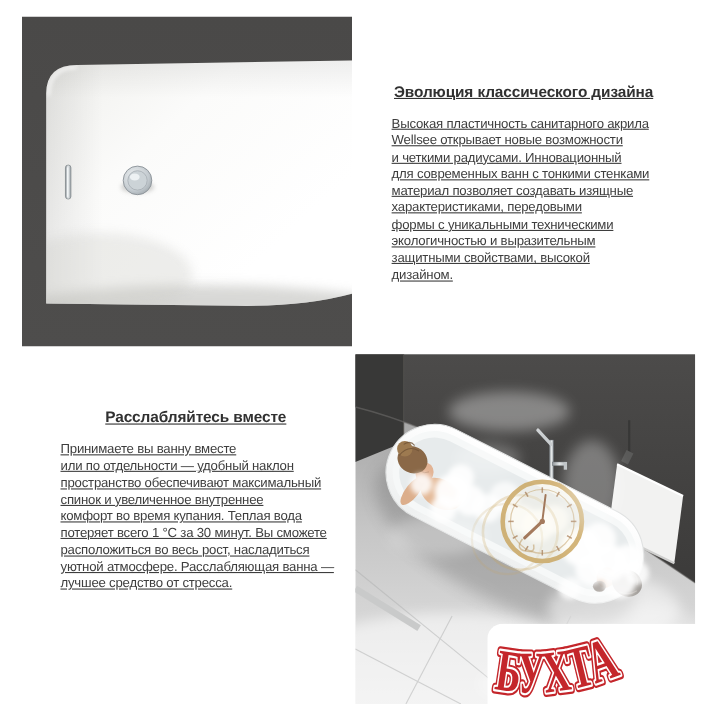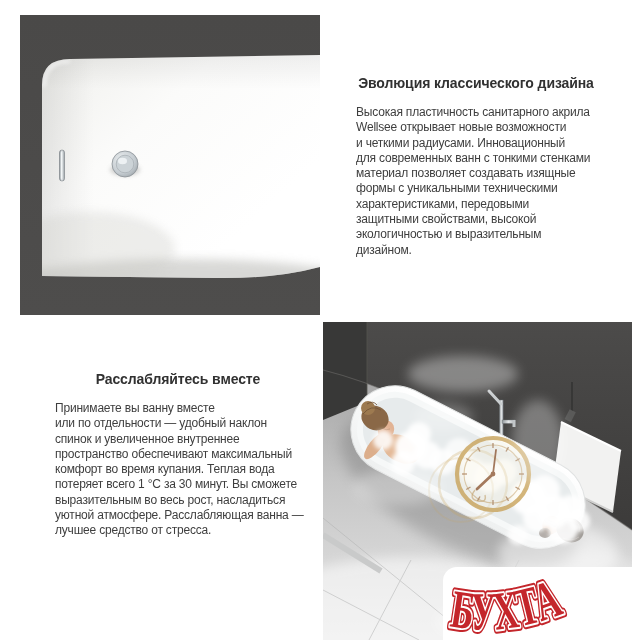--- a/index.html
+++ b/index.html
@@ -1,21 +1,21 @@
 <!DOCTYPE html>
 <html><head>
 <meta charset="utf-8">
 <style>
   html,body{margin:0;padding:0;}
   body{
     width:640px;height:640px;position:relative;overflow:hidden;
     background:#ffffff;
     font-family:"Liberation Sans", sans-serif;
   }
-  .abs{position:absolute;}
+  .abs{position:absolute;text-decoration:underline;}
   .heading{
     font-size:14px;font-weight:bold;color:#313131;
     letter-spacing:-0.1px;text-align:center;white-space:nowrap;
   }
   .bodytext{
     font-size:12px;line-height:15.3px;color:#3e3e3e;letter-spacing:-0.2px;
   }
   .bodytext .line{white-space:nowrap;}
   #photo-top-left{left:20px;top:15px;width:300px;height:300px;}
   #tr-heading{left:336px;top:75px;width:280px;}
@@ -101,37 +101,37 @@
 </div>
 
 <div class="abs heading" id="tr-heading">Эволюция классического дизайна</div>
 
 <div class="abs bodytext" id="tr-body">
   <div class="line">Высокая пластичность санитарного акрила</div>
   <div class="line">Wellsee открывает новые возможности</div>
   <div class="line">и четкими радиусами. Инновационный</div>
   <div class="line">для современных ванн с тонкими стенками</div>
   <div class="line">материал позволяет создавать изящные</div>
+  <div class="line">характеристиками, передовыми</div>
   <div class="line">формы с уникальными техническими</div>
-  <div class="line">характеристиками, передовыми</div>
+  <div class="line">экологичностью и выразительным</div>
   <div class="line">защитными свойствами, высокой</div>
-  <div class="line">экологичностью и выразительным</div>
   <div class="line">дизайном.</div>
 </div>
 
 <div class="abs heading" id="bl-heading">Расслабляйтесь вместе</div>
 
 <div class="abs bodytext" id="bl-body">
   <div class="line">Принимаете вы ванну вместе</div>
   <div class="line">или по отдельности — удобный наклон</div>
+  <div class="line">пространство обеспечивают максимальный</div>
   <div class="line">спинок и увеличенное внутреннее</div>
-  <div class="line">пространство обеспечивают максимальный</div>
   <div class="line">комфорт во время купания. Теплая вода</div>
   <div class="line">потеряет всего 1 °С за 30 минут. Вы сможете</div>
-  <div class="line">выразительным во весь рост, насладиться</div>
+  <div class="line">расположиться во весь рост, насладиться</div>
   <div class="line">уютной атмосфере. Расслабляющая ванна —</div>
   <div class="line">лучшее средство от стресса.</div>
 </div>
 
 <div class="abs" id="photo-bottom-right">
 <svg width="309" height="318" viewBox="0 0 309 318">
   <defs>
     <linearGradient id="brWall" x1="0" y1="0" x2="0" y2="1">
       <stop offset="0" stop-color="#4c4b4a"></stop>
           <stop offset="1" stop-color="#3c3b3a"></stop>

